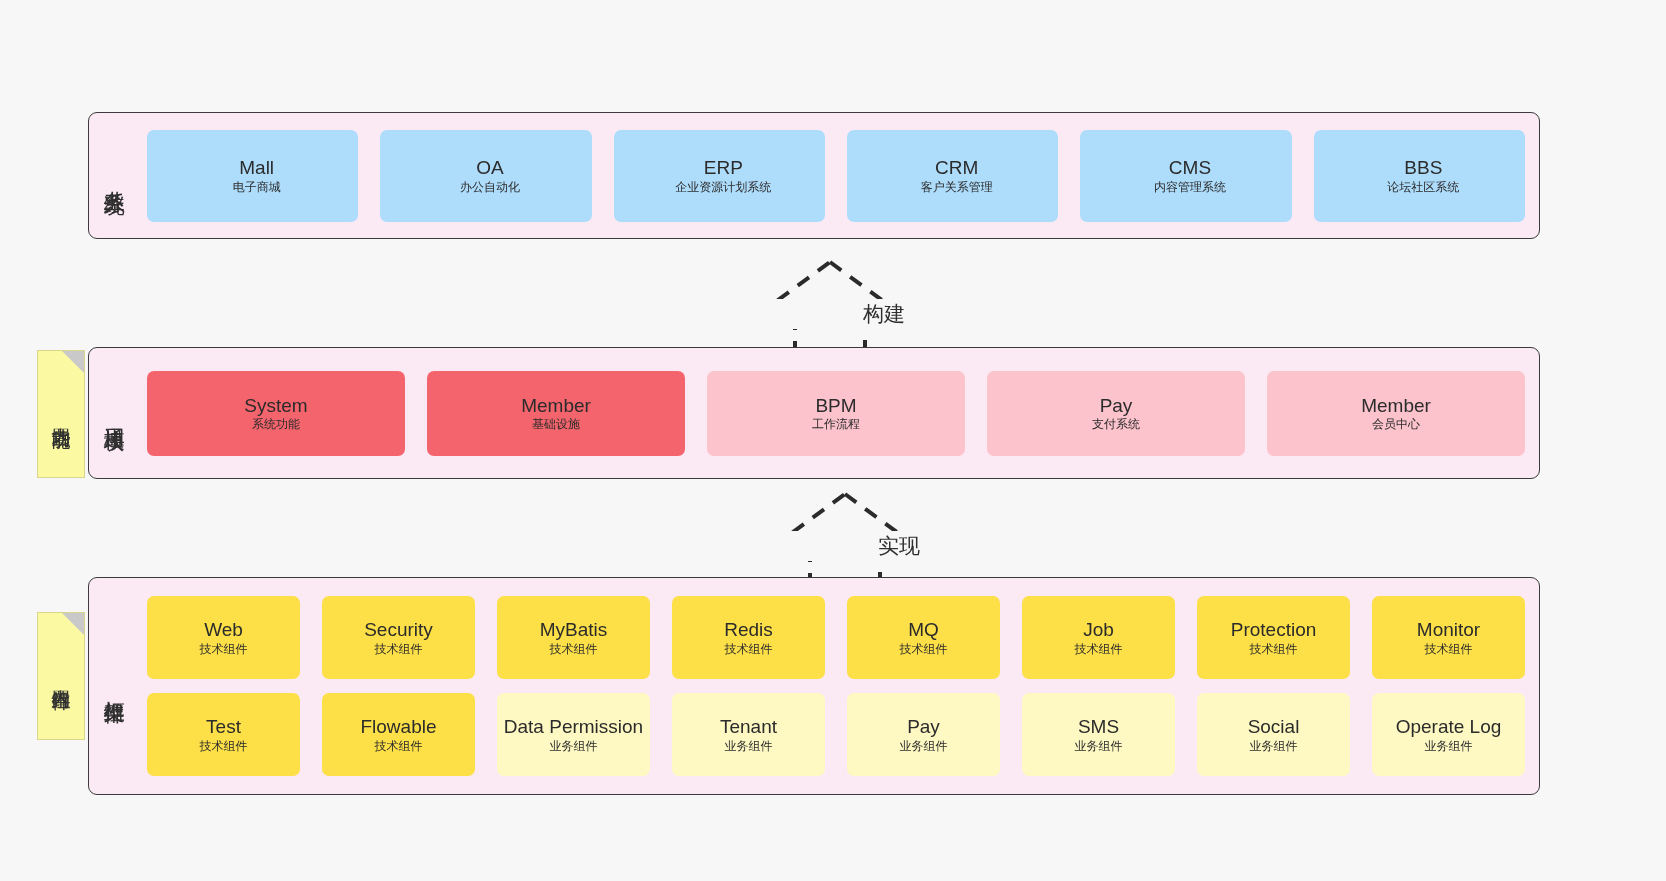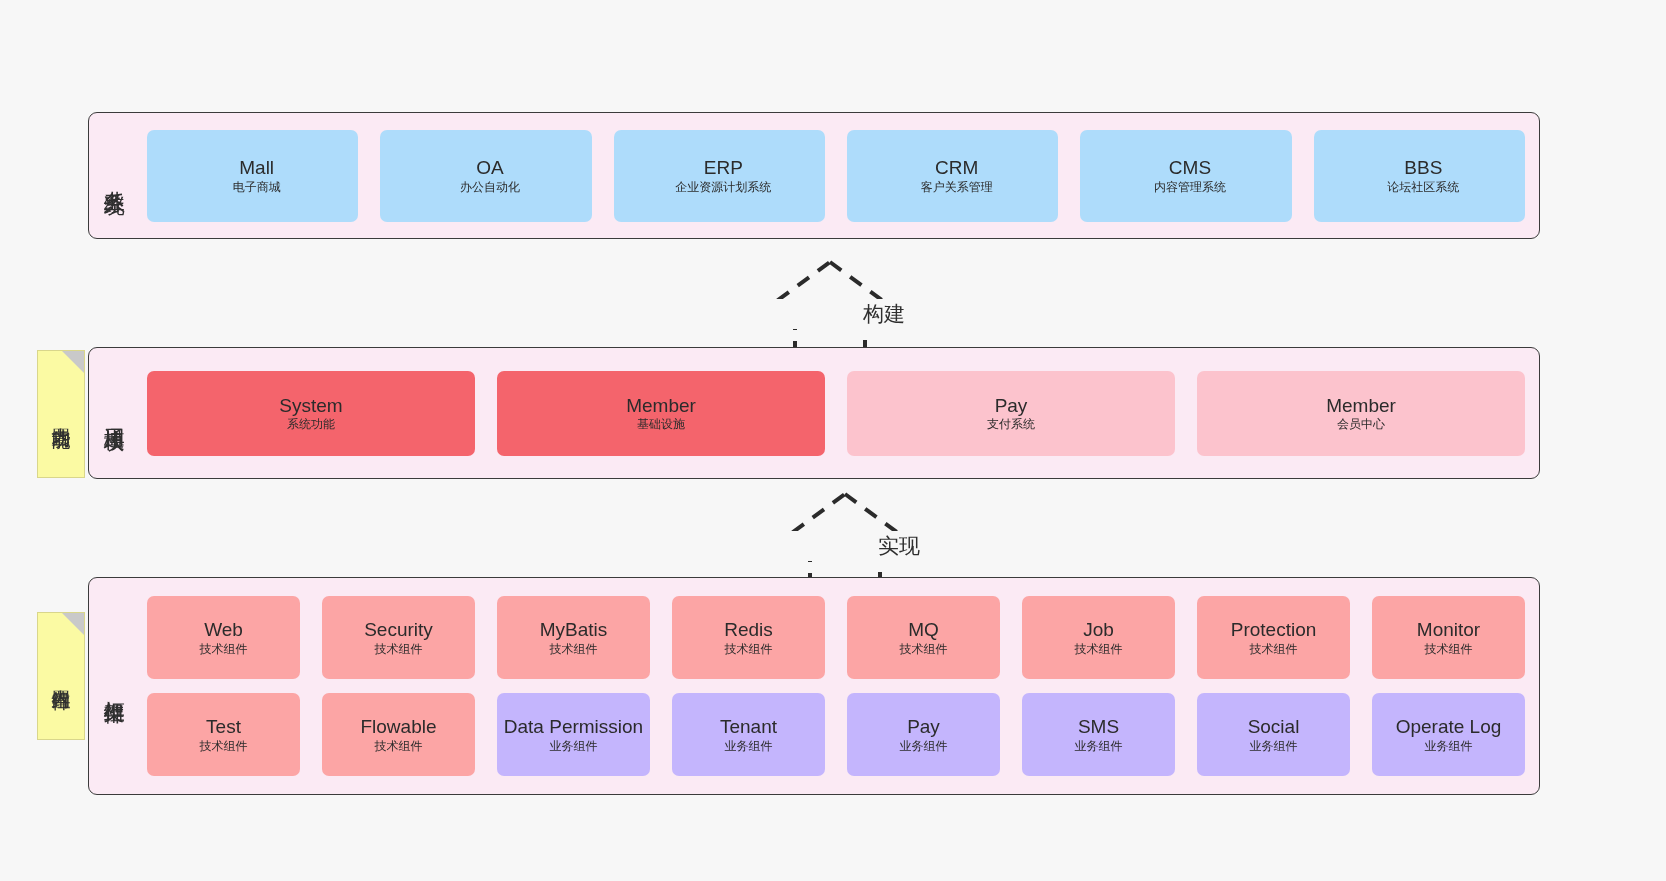--- a/index.html
+++ b/index.html
@@ -78,22 +78,22 @@
     box-sizing: border-box;
     padding: 4px 6px;
   }
   .cell .t1 { font-size: 19px; }
   .cell .t2 { font-size: 12px; }
 
   
   .tone-blue       { background: #aedcfb; }
   .tone-red        { background: #f4646c; }
   .tone-pink       { background: #fcc3cd; }
-  .tone-green      { background: #fca5a5; }
-  .tone-lightgreen { background: #c4b5fd; }
+  .tone-green      { background: #fde047; }
+  .tone-lightgreen { background: #fef9c3; }
 
   
   #band-business {
     left: 88px; top: 112px; width: 1452px; height: 127px;
   }
   #band-business .cell { height: 92px; padding-left: 14px; }
 
   #band-modules {
     left: 88px; top: 347px; width: 1452px; height: 132px;
   }
@@ -208,20 +208,24 @@
       <div class="row">
         <div class="cell tone-red">
           <span class="t1">System</span>
           <span class="t2">系统功能</span>
         </div>
         <div class="cell tone-red">
           <span class="t1">Member</span>
           <span class="t2">基础设施</span>
         </div>
         <div class="cell tone-pink">
+          <span class="t1">BPM</span>
+          <span class="t2">工作流程</span>
+        </div>
+        <div class="cell tone-pink">
           <span class="t1">Pay</span>
           <span class="t2">支付系统</span>
         </div>
         <div class="cell tone-pink">
           <span class="t1">Member</span>
           <span class="t2">会员中心</span>
         </div>
       </div>
     </div>
   </div>

